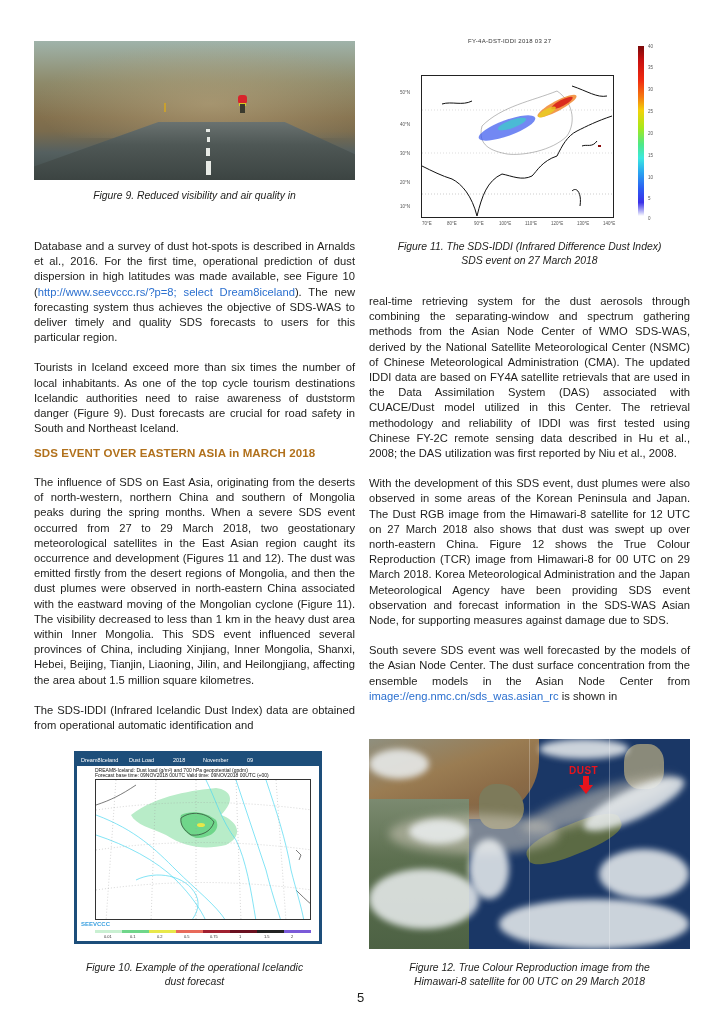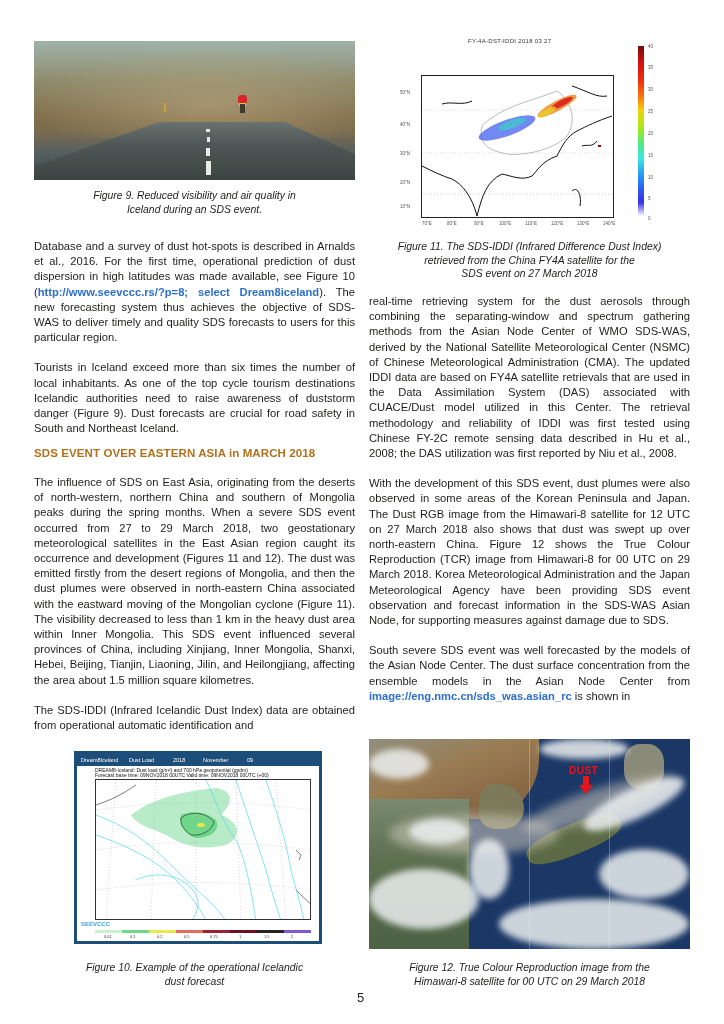--- a/index.html
+++ b/index.html
@@ -2,21 +2,21 @@
 <html><head>
 <meta charset="utf-8">
 <style>
   * { box-sizing: border-box; margin: 0; padding: 0; }
   html, body { width: 724px; height: 1024px; background: #ffffff; overflow: hidden; }
   body { position: relative; font-family: "Liberation Sans", sans-serif; color: #1a1a1a; }
   .abs { position: absolute; }
   .body-text { font-size: 11.2px; line-height: 15.2px; text-align: justify; color: #1d1d1b; }
   .body-text p { margin-bottom: 15px; }
   .caption { font-size: 10.4px; line-height: 13.5px; font-style: italic; text-align: center; color: #1d1d1b; }
-  .link { color: #2a6fcf; font-weight: bold; }
+  .link { color: #2a6fcf; }
   .heading { font-size: 11.5px; font-weight: bold; color: #b1711c; letter-spacing: 0.1px; }
 
   
   #fig9 { left: 34px; top: 41px; width: 321px; height: 139px; overflow: hidden;
     background: linear-gradient(180deg, #9fb3aa 0%, #8e8a6a 30%, #83704d 55%, #7a6b4d 65%, #556060 80%, #3d4a48 100%); }
   #fig9 .fog { position:absolute; left:0; top:0; width:100%; height:70%;
     background: radial-gradient(ellipse at 55% 65%, rgba(190,170,130,0.55) 0%, rgba(140,120,90,0.0) 70%); }
   #fig9 .road { position:absolute; left:-20px; bottom:0; width:361px; height:58px;
     background: linear-gradient(180deg, #6a7270 0%, #4e5755 40%, #3c4442 100%);
     clip-path: polygon(40% 0%, 75% 0%, 110% 100%, -5% 100%); }
@@ -80,21 +80,20 @@
   <div class="stripe" style="top:120px;height:14px;width:5px;left:172px;"></div>
   <div class="post" style="left:130px;"></div>
   <div class="cyclist">
     <div class="body"></div>
       <div class="bag"></div>
       <div class="legs"></div>
   </div>
 </div>
 <div class="abs caption" style="left:34px;top:189px;width:321px;">
   <div>Figure 9. Reduced visibility and air quality in</div>
-  <div>Iceland during an SDS event.</div>
 </div>
 
 <div id="fig11" class="abs">
   <div id="fig11-title">FY-4A-DST-IDDI 2018   03   27</div>
   <div id="fig11-map">
     <svg width="193" height="143" viewBox="0 0 193 143">
 
       <line x1="0" y1="34" x2="193" y2="34" stroke="#bbb" stroke-dasharray="1,2" stroke-width="0.5"></line>
       <line x1="0" y1="77" x2="193" y2="77" stroke="#bbb" stroke-dasharray="1,2" stroke-width="0.5"></line>
       <line x1="0" y1="118" x2="193" y2="118" stroke="#999" stroke-dasharray="1,2" stroke-width="0.5"></line>
@@ -131,21 +130,20 @@
   <div class="cb-tick" style="top:49px;">30</div>
   <div class="cb-tick" style="top:71px;">25</div>
   <div class="cb-tick" style="top:93px;">20</div>
   <div class="cb-tick" style="top:115px;">15</div>
   <div class="cb-tick" style="top:137px;">10</div>
   <div class="cb-tick" style="top:158px;">5</div>
   <div class="cb-tick" style="top:178px;">0</div>
 </div>
 <div class="abs caption" style="left:369px;top:240px;width:321px;">
   <div>Figure 11. The SDS-IDDI (Infrared Difference Dust Index)</div>
-  <div>retrieved from the China FY4A satellite for the</div>
   <div>SDS event on 27 March 2018</div>
 </div>
 
 <div class="abs body-text" style="left:34px;top:239px;width:321px;">
   <p><span>Database and a survey of dust hot-spots is described in Arnalds et al., 2016. For the first time, operational prediction of dust dispersion in high latitudes was made available, see Figure 10 (</span><span class="link">http://www.seevccc.rs/?p=8; select Dream8iceland</span><span>). The new forecasting system thus achieves the objective of SDS-WAS to deliver timely and quality SDS forecasts to users for this particular region.</span></p>
   <p>Tourists in Iceland exceed more than six times the number of local inhabitants. As one of the top cycle tourism destinations Icelandic authorities need to raise awareness of duststorm danger (Figure 9). Dust forecasts are crucial for road safety in South and Northeast Iceland.</p>
 </div>
 
 <div class="abs heading" style="left:34px;top:447px;">SDS EVENT OVER EASTERN ASIA in MARCH 2018</div>
 

